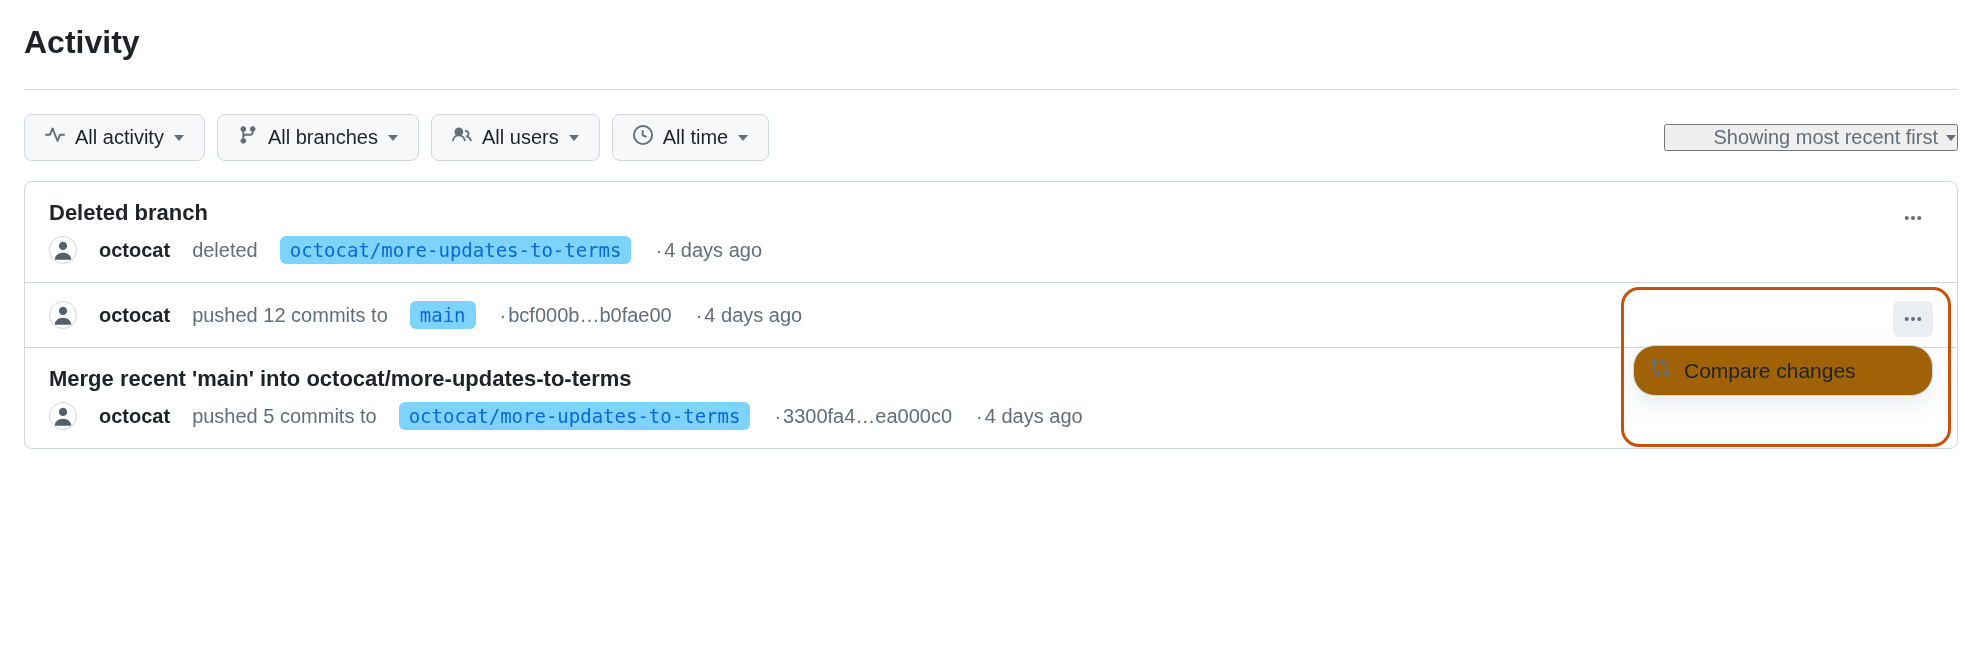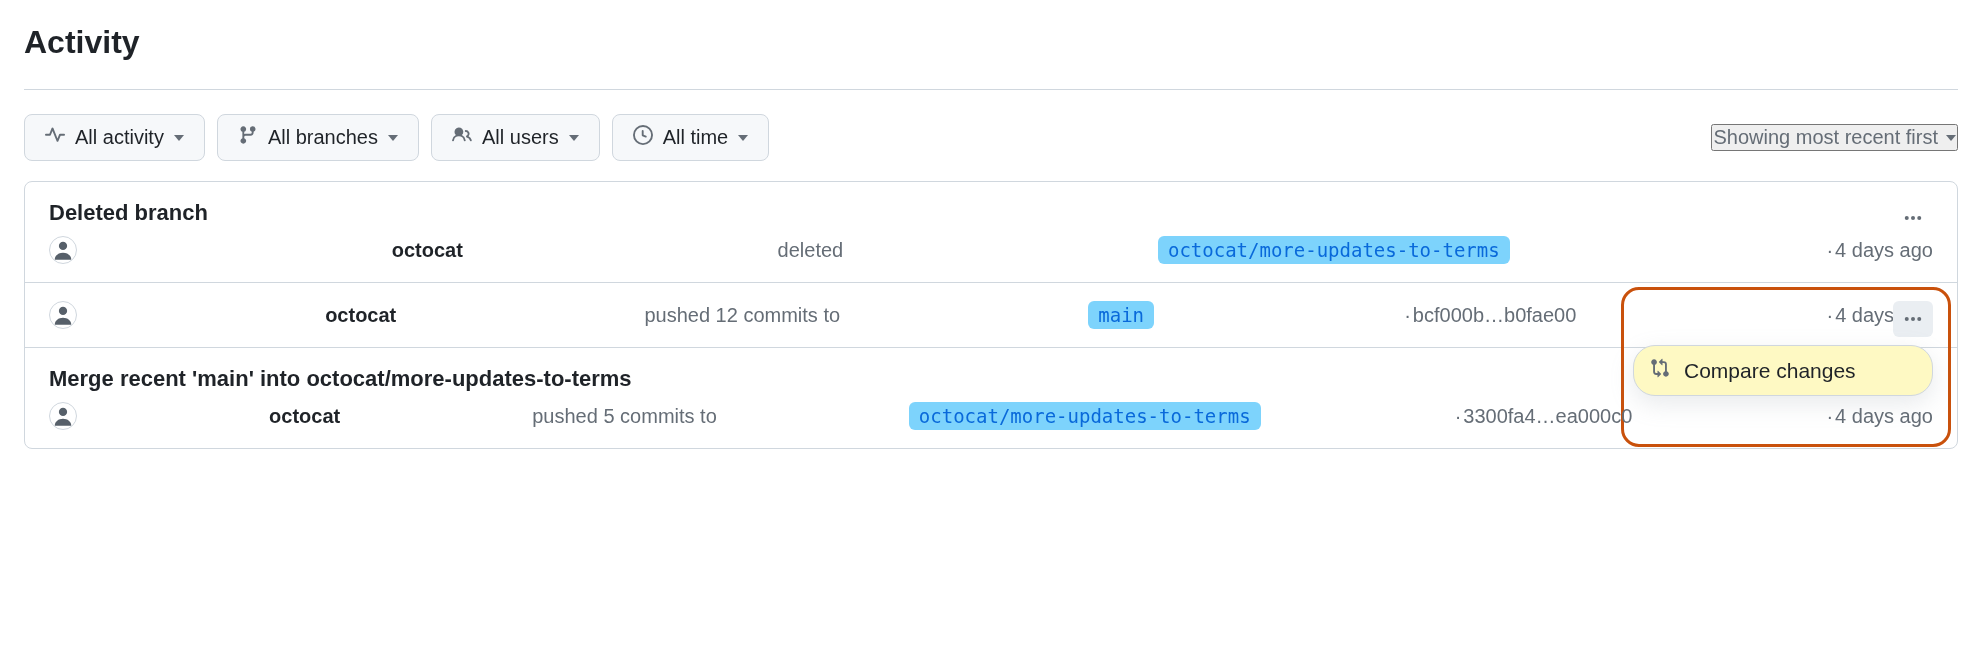--- a/index.html
+++ b/index.html
@@ -38,20 +38,21 @@
   }
   .filter-btn svg { flex-shrink: 0; }
   .toolbar-spacer { flex: 1; }
   .sort-label {
     font-size: 20px;
     color: #656d76;
     display: inline-flex;
     align-items: center;
     gap: 8px;
     cursor: pointer;
+    padding-left: 47px;
   }
   .activity-list {
     border: 1px solid #d0d7de;
     border-radius: 8px;
     overflow: visible;
   }
   .activity-item {
     padding: 18px 24px;
     border-bottom: 1px solid #d0d7de;
     position: relative;
@@ -74,24 +75,23 @@
     border: 1px solid #8250df;
     color: #8250df;
     border-radius: 999px;
     padding: 4px 14px;
     font-size: 18px;
     font-weight: 500;
   }
   .item-meta {
     display: flex;
     align-items: center;
-    gap: 6px;
+    gap: 22px;
     font-size: 20px;
     color: #656d76;
-    justify-content: space-between;
   }
   .avatar {
     width: 28px;
     height: 28px;
     border-radius: 50%;
     background: #fff;
     border: 1px solid #d0d7de;
     display: inline-flex;
     align-items: center;
     justify-content: center;
@@ -121,21 +121,21 @@
     cursor: pointer;
     color: #656d76;
     background: transparent;
     border: none;
   }
   .kebab-btn.active { background: #eaeef2; }
   .dropdown {
     position: absolute;
     top: 62px;
     right: 24px;
-    background: #fef9c3;
+    background: #a16207;
     border: 1px solid #d0d7de;
     border-radius: 22px;
     box-shadow: 0 8px 24px rgba(140,149,159,0.2);
     min-width: 300px;
     z-index: 10;
   }
   .dropdown-item {
     display: flex;
     align-items: center;
     gap: 14px;

